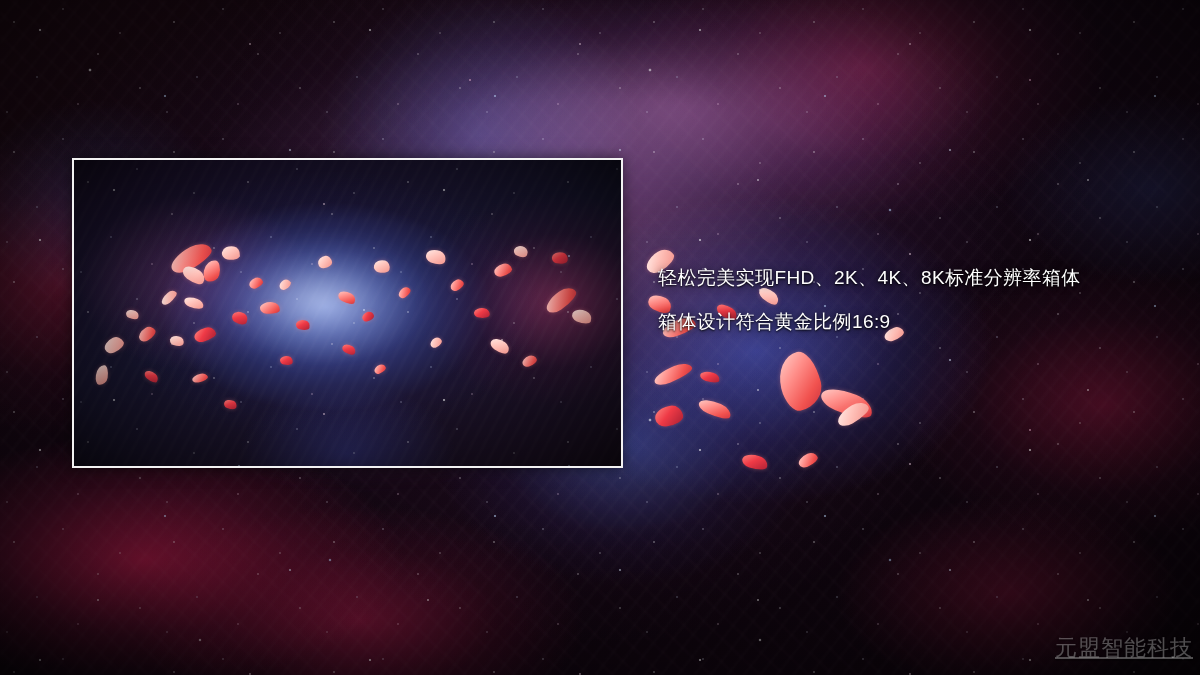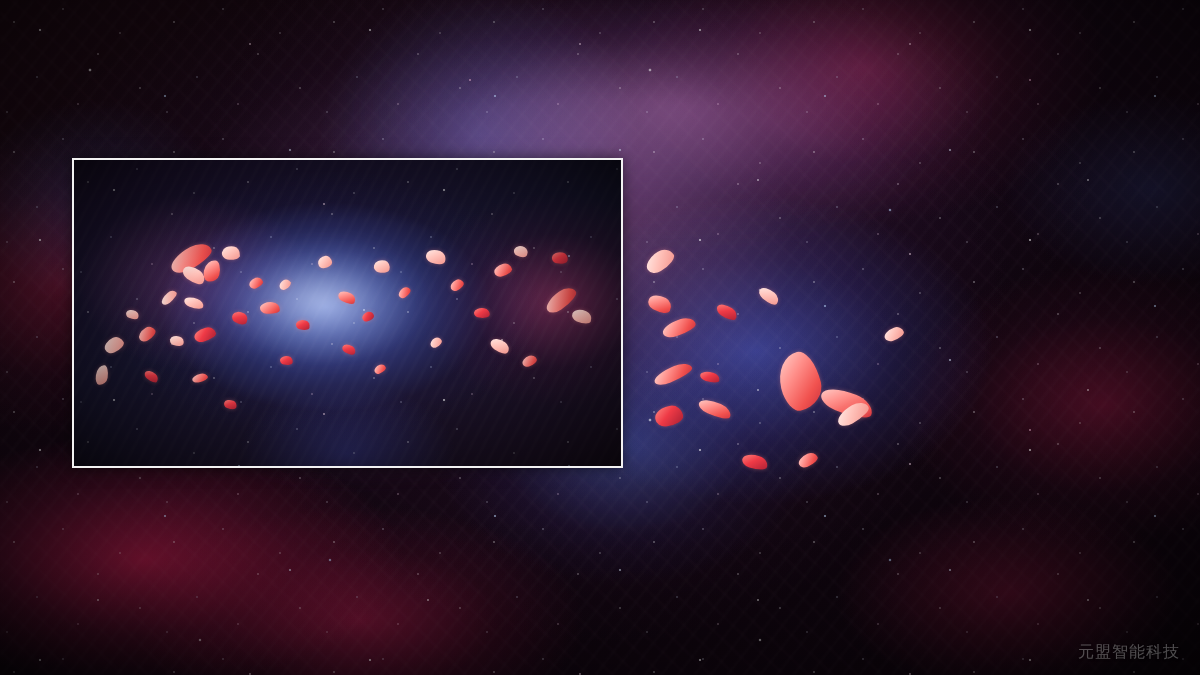--- a/index.html
+++ b/index.html
@@ -184,25 +184,26 @@
     line-height: 44px;
     color: #ffffff;
     letter-spacing: 0.4px;
     white-space: nowrap;
     text-shadow: 0 0 8px rgba(0,0,0,0.8), 0 1px 2px rgba(0,0,0,0.95);
   }
 
   
   #watermark {
     position: absolute;
-    right: 20px; bottom: 12px;
-    font-size: 16px;
+    right: 7px; bottom: 12px;
+    font-size: 22px;
     letter-spacing: 1px;
     color: rgba(255,255,255,0.30);
     text-shadow: 0 1px 2px rgba(0,0,0,0.6);
+    text-decoration: underline;
   }
 </style>
 </head>
 <body>
 
 <div id="slide">
 
   <div class="bg-layer bg-base"></div>
   <div class="bg-layer bg-red"></div>
   <div class="bg-layer bg-blue"></div>
@@ -280,17 +281,19 @@
       <div class="petal" style="left: 780px; top: 352px; width: 40px; height: 58px; transform: rotate(-14deg);"></div>
       <div class="petal" style="left: 820px; top: 392px; width: 54px; height: 22px; transform: rotate(22deg);"></div>
       <div class="petal pale" style="left: 836px; top: 406px; width: 34px; height: 16px; transform: rotate(-30deg);"></div>
       <div class="petal deep" style="left: 742px; top: 455px; width: 26px; height: 14px; transform: rotate(18deg);"></div>
       <div class="petal" style="left: 798px; top: 454px; width: 20px; height: 12px; transform: rotate(-24deg);"></div>
       <div class="petal pale" style="left: 758px; top: 290px; width: 22px; height: 12px; transform: rotate(40deg);"></div>
       <div class="petal pale" style="left: 884px; top: 328px; width: 20px; height: 12px; transform: rotate(-20deg);"></div>
     </div>
 
   <div id="body-text">
+      <div class="line">轻松完美实现FHD、2K、4K、8K标准分辨率箱体</div>
+      <div class="line">箱体设计符合黄金比例16:9</div>
     </div>
 
   <div id="watermark">元盟智能科技</div>
 
 </div>
 
 </body></html>

